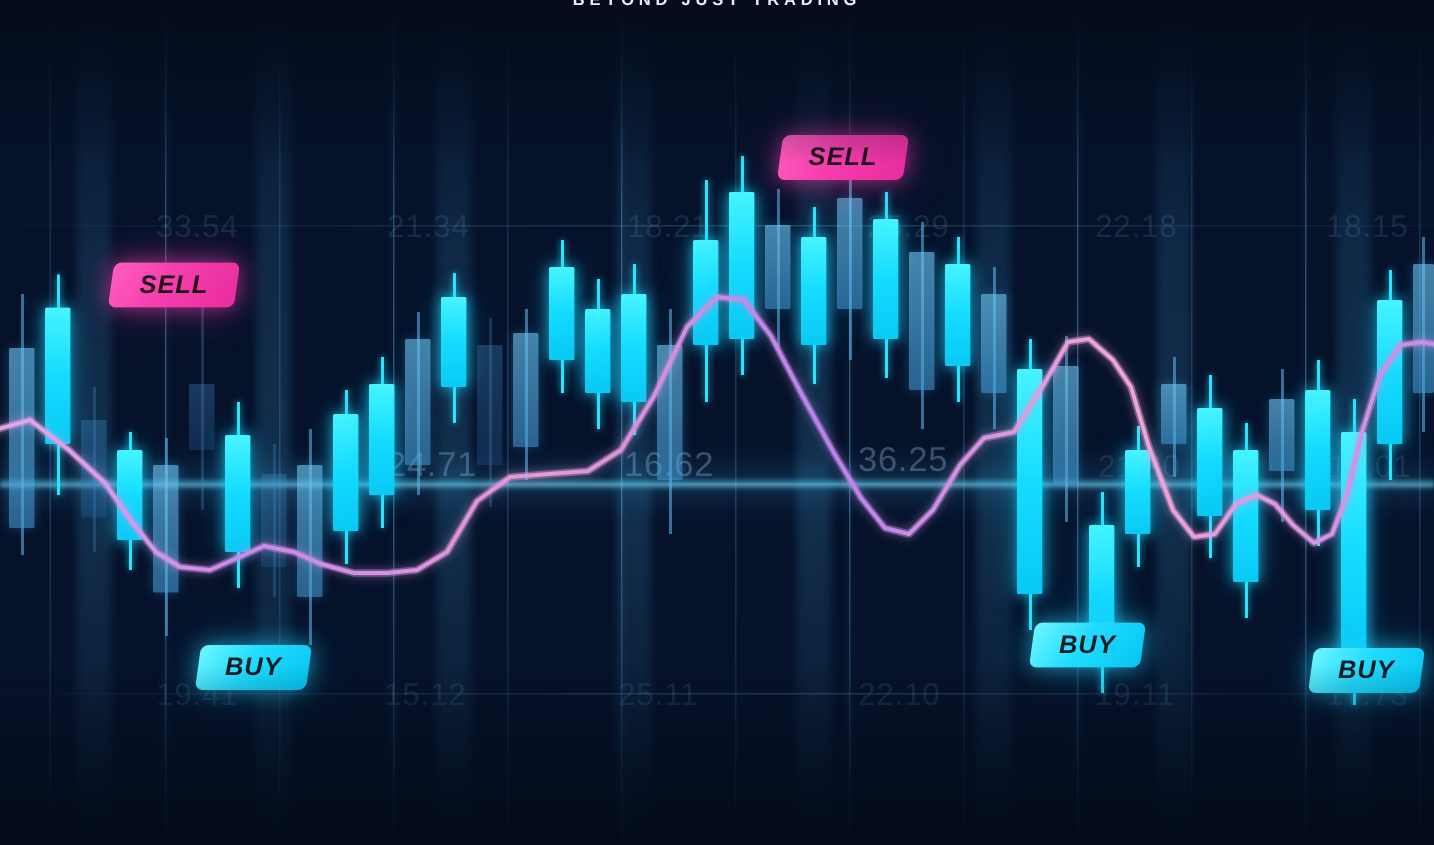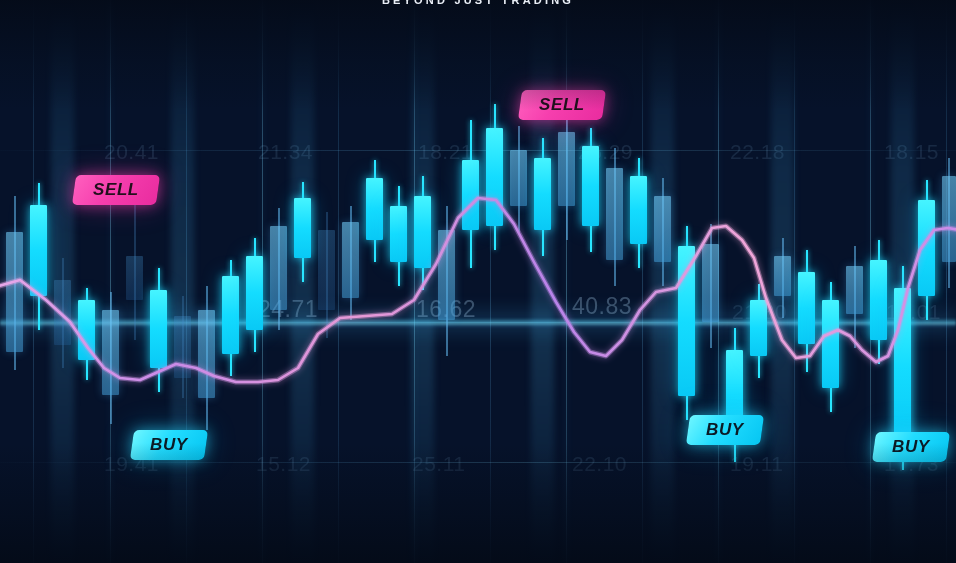--- a/index.html
+++ b/index.html
@@ -123,29 +123,29 @@
   <div id="hgrids">
       <div class="hgrid" style="top: 150px;"></div>
       <div class="hgrid" style="top: 322px;"></div>
       <div class="hgrid" style="top: 462px;"></div>
     </div>
 
   <div class="glowband2" id="glowband2" style="top: 304px;"></div>
   <div class="glowband" id="glowband" style="top: 318px;"></div>
 
   <div id="plabels">
-      <div class="plabel" style="left: 104px; top: 140px; font-size: 21px;">20.41</div>
+      <div class="plabel" style="left: 104px; top: 140px; font-size: 21px;">33.54</div>
       <div class="plabel" style="left: 258px; top: 140px; font-size: 21px;">21.34</div>
       <div class="plabel" style="left: 418px; top: 140px; font-size: 21px;">18.21</div>
       <div class="plabel" style="left: 578px; top: 140px; font-size: 21px;">25.29</div>
       <div class="plabel" style="left: 730px; top: 140px; font-size: 21px;">22.18</div>
       <div class="plabel" style="left: 884px; top: 140px; font-size: 21px;">18.15</div>
       <div class="plabel mid" style="left: 258px; top: 296px; font-size: 23px;">24.71</div>
       <div class="plabel mid" style="left: 416px; top: 296px; font-size: 23px;">16.62</div>
-      <div class="plabel mid" style="left: 572px; top: 293px; font-size: 23px;">40.83</div>
+      <div class="plabel mid" style="left: 572px; top: 293px; font-size: 23px;">36.25</div>
       <div class="plabel" style="left: 732px; top: 300px; font-size: 21px;">21.80</div>
       <div class="plabel" style="left: 886px; top: 300px; font-size: 21px;">19.01</div>
       <div class="plabel" style="left: 104px; top: 452px; font-size: 21px;">19.41</div>
       <div class="plabel" style="left: 256px; top: 452px; font-size: 21px;">15.12</div>
       <div class="plabel" style="left: 412px; top: 452px; font-size: 21px;">25.11</div>
       <div class="plabel" style="left: 572px; top: 452px; font-size: 21px;">22.10</div>
       <div class="plabel" style="left: 730px; top: 452px; font-size: 21px;">19.11</div>
       <div class="plabel" style="left: 884px; top: 452px; font-size: 21px;">17.73</div>
     </div>
 

